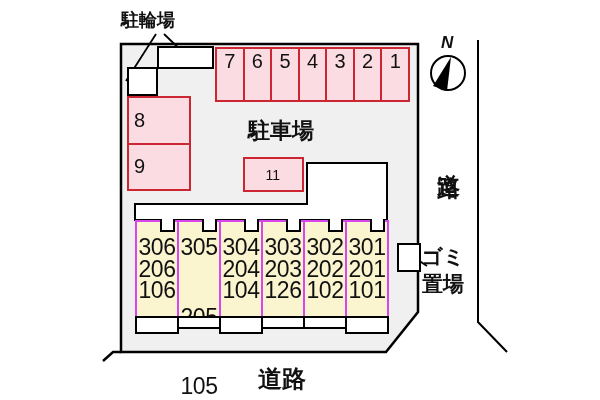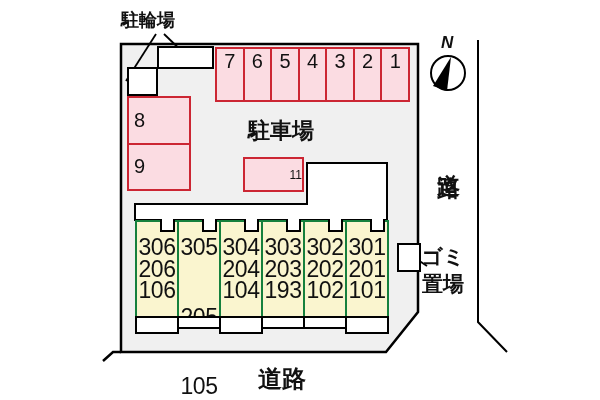--- a/index.html
+++ b/index.html
@@ -14,23 +14,23 @@
   .pink{background:#fbdce2;border:2px solid #cc2633;}
   .toprow{display:flex;}
   .toprow .cell{flex:1;border-left:2px solid #cc2633;text-align:center;
     padding-top:1px;font-size:20px;}
   .toprow .cell:first-child{border-left:none;}
   .leftcol{display:flex;flex-direction:column;}
   .leftcol .cell{flex:1;border-top:2px solid #cc2633;display:flex;
     align-items:center;padding-left:5px;font-size:20px;}
   .leftcol .cell:first-child{border-top:none;}
   .space11{display:flex;align-items:center;justify-content:flex-end;
-    padding-right:0;font-size:12px;}
+    padding-right:22px;font-size:14px;}
   
-  .unit{background:#faf5cf;border:2px solid #15803d;display:flex;
+  .unit{background:#faf5cf;border:2px solid #d946ef;display:flex;
     flex-direction:column;align-items:center;padding-top:15px;}
   .unit span{font-size:23px;line-height:21.5px;letter-spacing:-0.5px;
     white-space:nowrap;}
   .notch{background:#fff;border:2px solid #000;border-top:none;}
   .balcony{background:#fff;border:2px solid #000;}
   .whitebox{background:#fff;border:2px solid #000;}
   
   .jp{white-space:nowrap;}
   .lbl-bike{font-size:18px;font-weight:bold;}
   .lbl-park{font-size:22px;font-weight:bold;}
@@ -100,21 +100,21 @@
     <span>105</span>
   </div>
   <div class="abs unit" style="left:219px;top:220px;width:44px;height:98px;">
     <span>304</span>
     <span>204</span>
     <span>104</span>
   </div>
   <div class="abs unit" style="left:261px;top:220px;width:44px;height:98px;">
     <span>303</span>
     <span>203</span>
-    <span>193</span>
+    <span>126</span>
   </div>
   <div class="abs unit" style="left:303px;top:220px;width:44px;height:98px;">
     <span>302</span>
     <span>202</span>
     <span>102</span>
   </div>
   <div class="abs unit" style="left:345px;top:220px;width:44px;height:98px;align-items:center;">
     <span>301</span>
     <span>201</span>
     <span>101</span>

